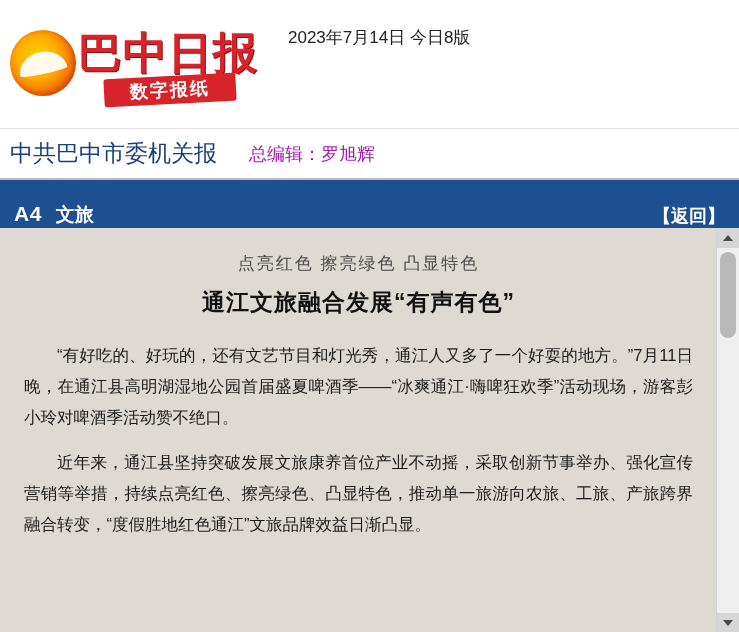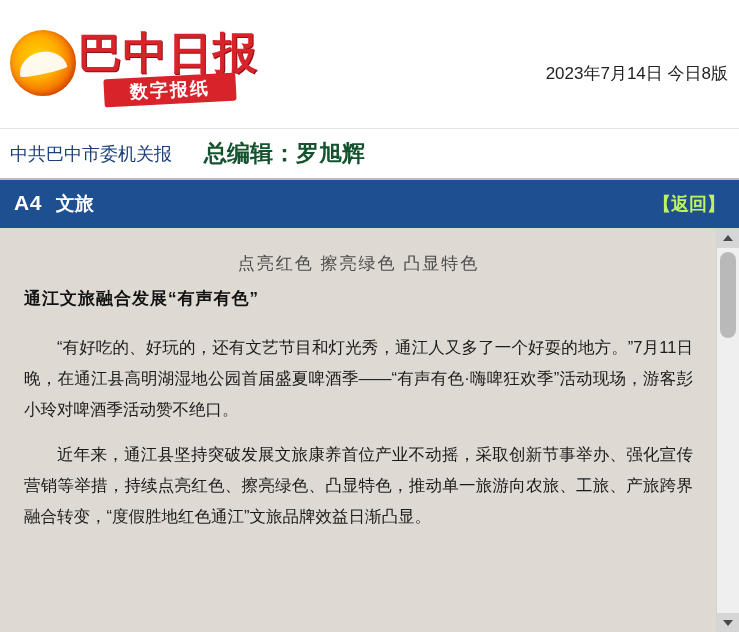--- a/index.html
+++ b/index.html
@@ -79,25 +79,24 @@
     transform: rotate(-3deg);
     color: #ffffff;
     font-size: 18px;
     font-weight: bold;
     text-align: center;
     line-height: 28px;
     letter-spacing: 2px;
   }
   .head-center {
     position: absolute;
-    left: 308px;
+    left: 288px;
     top: 26px;
     width: 420px;
-    text-align: right;
-    margin-top: 36px;
+    text-align: left;
   }
   .head-date {
     font-size: 17px;
     color: #222222;
     margin-bottom: 18px;
     white-space: nowrap;
   }
   .head-links {
     font-size: 15px;
     color: #222222;
@@ -117,59 +116,58 @@
     position: relative;
     height: 51px;
     background: #ffffff;
     border-bottom: 2px solid #bcbcbc;
     display: flex;
     align-items: center;
     padding-left: 10px;
     box-sizing: border-box;
   }
   .subhead .org {
-    font-size: 18px;
+    font-size: 23px;
     color: #1a3f7a;
     margin-right: 32px;
   }
   .subhead .editor {
-    font-size: 23px;
-    color: #14532d;
-    font-weight: bold;
+    font-size: 18px;
+    color: #a21caf;
   }
 
   
   .sectionbar {
     position: relative;
     height: 48px;
     background: #1d4f91;
     display: flex;
-    align-items: center;
+    align-items: flex-end;
     justify-content: space-between;
-    padding: 17px 14px;
+    padding: 0 14px;
     box-sizing: border-box;
   }
   .sectionbar .left {
     display: flex;
     align-items: baseline;
     color: #ffffff;
   }
   .sec-code {
     font-size: 21px;
     font-weight: bold;
     letter-spacing: .5px;
   }
   .sec-name {
     font-size: 19px;
     font-weight: bold;
     margin-left: 14px;
   }
   .sec-back {
     font-size: 18px;
-    color: #bef264;
+    color: #ffffff;
     font-weight: bold;
   }
 
   
   .article-area {
     position: relative;
     height: 405px;
     background: #ded9d2;
     overflow: hidden;
   }
@@ -183,21 +181,22 @@
     box-sizing: border-box;
   }
   .shoulder {
     text-align: center;
     font-size: 17px;
     color: #4a4a4a;
     letter-spacing: 2px;
     margin: 6px 0 12px 0;
   }
   .headline {
-    font-size: 17px;
+    text-align: center;
+    font-size: 23px;
     font-weight: bold;
     color: #111111;
     letter-spacing: 1px;
     margin-bottom: 22px;
   }
   .para {
     font-size: 16.5px;
     line-height: 31px;
     color: #1a1a1a;
     text-indent: 2em;
@@ -281,21 +280,21 @@
       <span class="sec-code">A4</span>
       <span class="sec-name">文旅</span>
     </div>
     <div class="sec-back">【返回】</div>
   </div>
 
   <div class="article-area">
     <div class="article-inner">
       <div class="shoulder">点亮红色 擦亮绿色 凸显特色</div>
       <div class="headline">通江文旅融合发展“有声有色”</div>
-      <p class="para">“有好吃的、好玩的，还有文艺节目和灯光秀，通江人又多了一个好耍的地方。”7月11日晚，在通江县高明湖湿地公园首届盛夏啤酒季——“有声有色·嗨啤狂欢季”活动现场，游客彭小玲对啤酒季活动赞不绝口。</p>
+      <p class="para">“有好吃的、好玩的，还有文艺节目和灯光秀，通江人又多了一个好耍的地方。”7月11日晚，在通江县高明湖湿地公园首届盛夏啤酒季——“冰爽通江·嗨啤狂欢季”活动现场，游客彭小玲对啤酒季活动赞不绝口。</p>
       <p class="para">近年来，通江县坚持突破发展文旅康养首位产业不动摇，采取创新节事举办、强化宣传营销等举措，持续点亮红色、擦亮绿色、凸显特色，推动单一旅游向农旅、工旅、产旅跨界融合转变，“度假胜地红色通江”文旅品牌效益日渐凸显。</p>
     </div>
     <div class="article-divider"></div>
     <div class="scrollbar">
       <div class="sb-arrow up">
           <div class="tri"></div>
         </div>
       <div class="sb-thumb"></div>
       <div class="sb-arrow down">
           <div class="tri"></div>

